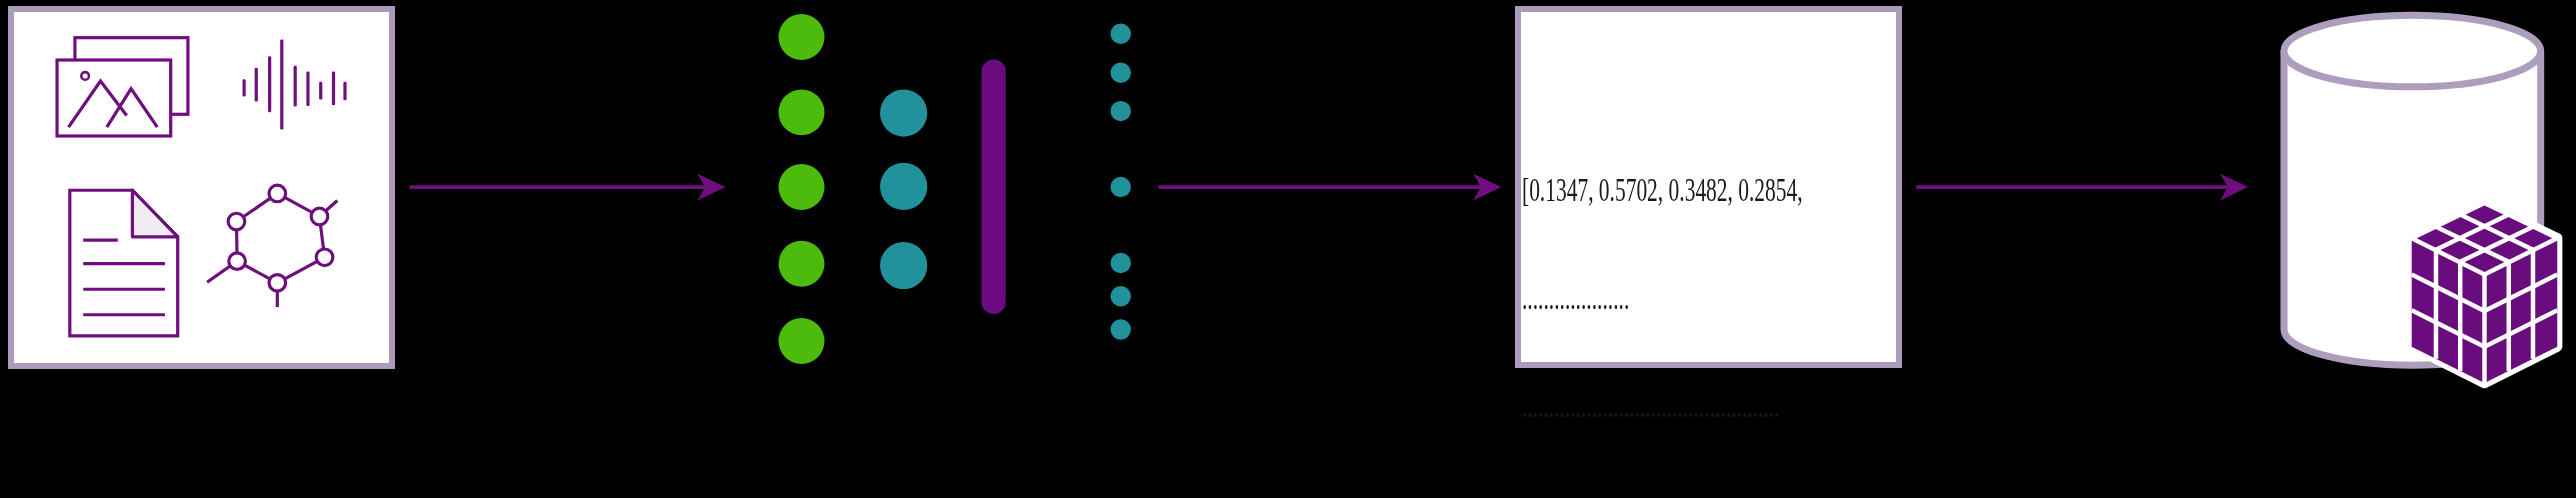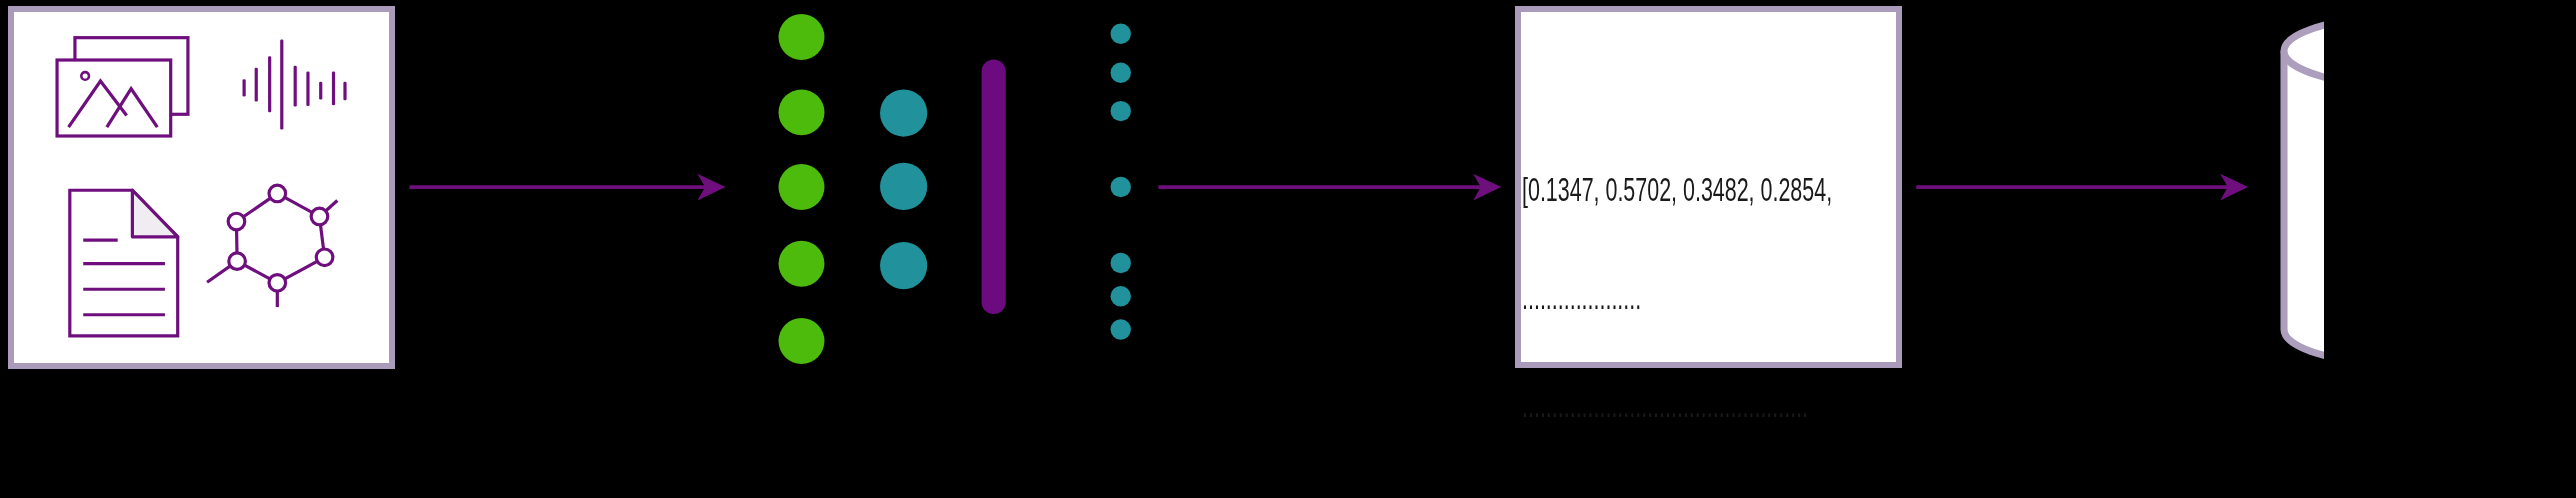--- a/index.html
+++ b/index.html
@@ -1,17 +1,17 @@
 <!DOCTYPE html>
 <html style="font-size:10.2px"><head>
 <meta charset="utf-8">
 <style>
   html,body{margin:0;padding:0;background:#000;}
-  .stage{position:relative;width:2324px;height:498px;background:#000;overflow:hidden;
-         font-family:Liberation Sans, sans-serif;}
+  .stage{position:relative;width:2576px;height:498px;background:#000;overflow:hidden;
+         font-family:Liberation Serif, serif;}
   .panel{position:absolute;background:#fff;border:6.4px solid #A99BB9;box-sizing:border-box;}
   #input-panel{left:8.3px;top:6.4px;width:387px;height:363px;}
   #vector-panel{left:1515px;top:6.4px;width:387px;height:362px;}
   svg.overlay{position:absolute;left:0;top:0;width:2576px;height:498px;display:block;}
   .vector-text{position:absolute;left:1522px;top:100px;width:575px;
                font-size:33px;line-height:36px;color:#1A1A1A;white-space:pre;
                transform:scaleX(0.65);transform-origin:left top;}
   .vector-text div{height:36px;}
   
   .ln{stroke:#6E0F7D;stroke-width:5;fill:none;}

